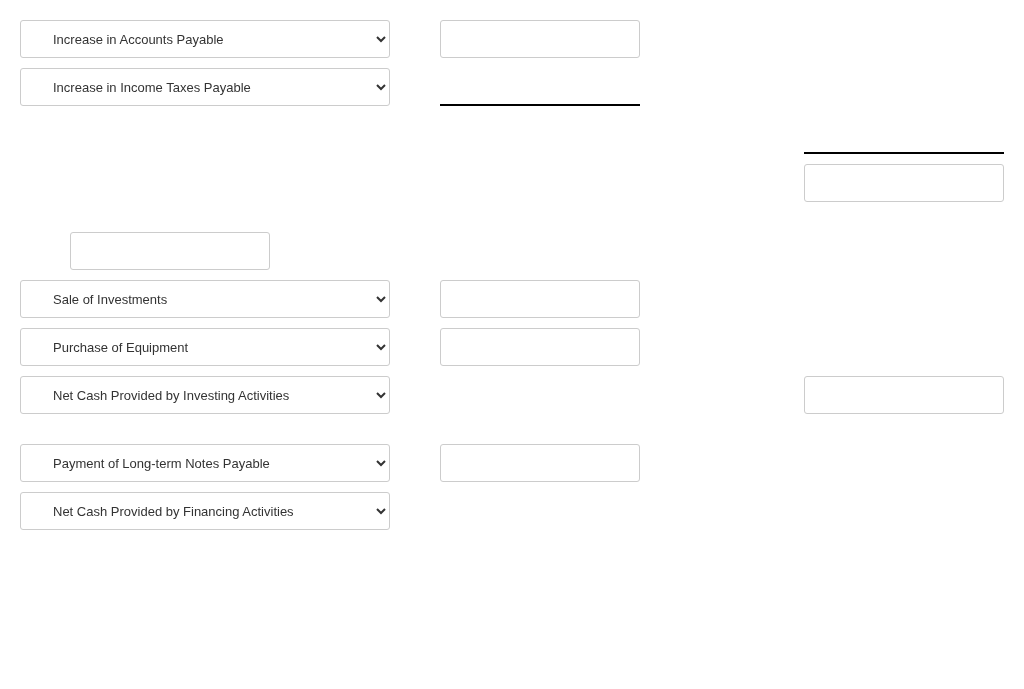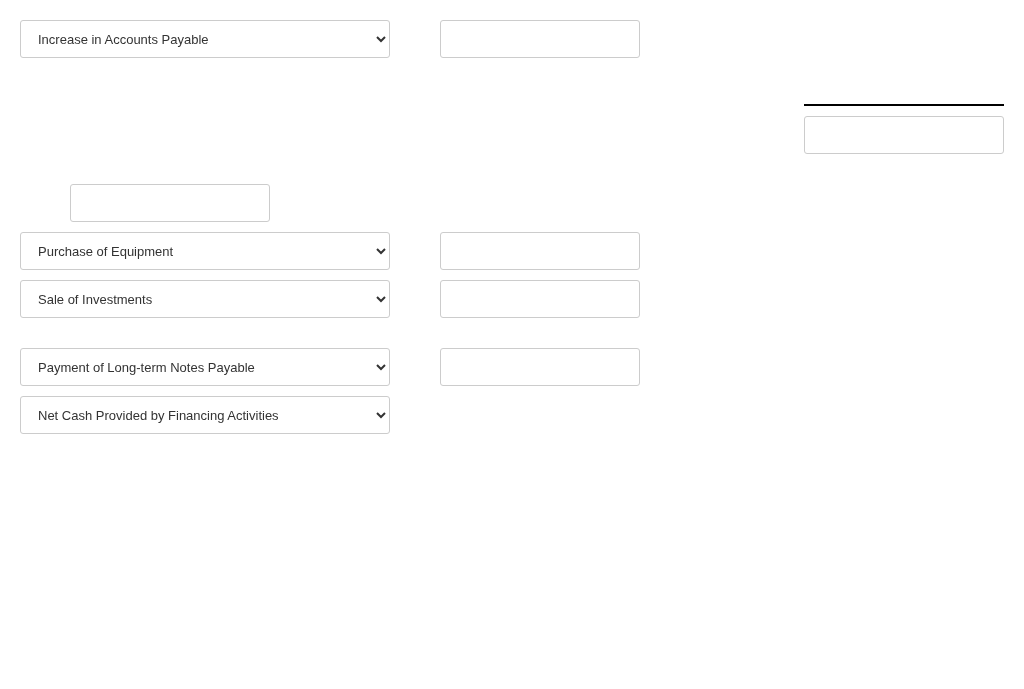--- a/index.html
+++ b/index.html
@@ -21,21 +21,21 @@
       min-height: 689px;
       padding: 20px 20px;
       position: relative;
     }
 
     select {
       appearance: auto;
       border: 1px solid #ccc;
       border-radius: 3px;
       background-color: #fff;
-      padding: 6px 13px;
+      padding: 6px 28px;
       font-size: 13px;
       color: #333;
       cursor: pointer;
       width: 370px;
       height: 38px;
     }
 
     input[type="text"] {
       border: 1px solid #ccc;
       border-radius: 3px;
@@ -125,53 +125,67 @@
 <div class="page-container">
 
   <div class="form-row">
     <select>
       <option>Increase in Accounts Payable</option>
       <option>Decrease in Accounts Payable</option>
     </select>
     <input type="text" class="mid-input" value="" style="">
   </div>
 
+  <div class="form-row">
+    <select>
+      <option>Increase in Income Taxes Payable</option>
+      <option>Decrease in Income Taxes Payable</option>
+    </select>
+    <input type="text" class="mid-input-underline" value="" style="">
+  </div>
 
   <div class="subtotal-only-row subtotal-only-row-underline">
     <input type="text" value="" style="">
   </div>
 
   <div class="form-row">
     <input type="text" class="far-right-input" value="" style="">
   </div>
 
   <div style="height:20px;"></div>
 
 
   <div class="form-row">
     <input type="text" class="mid-input" value="" style="">
   </div>
 
   <div class="form-row">
     <select>
+      <option>Sale of Investments</option>
+      <option>Purchase of Investments</option>
+    </select>
+    <input type="text" class="mid-input" value="" style="">
+  </div>
+
+  <div class="form-row">
+    <select>
       <option>Purchase of Equipment</option>
       <option>Sale of Equipment</option>
     </select>
     <input type="text" class="mid-input" value="" style="">
   </div>
 
-  <div class="form-row">
-    <select>
-      <option>Sale of Investments</option>
-      <option>Purchase of Investments</option>
-    </select>
-    <input type="text" class="mid-input" value="" style="">
-  </div>
-
-
+
+  <div class="form-row">
+    <select>
+      <option>Net Cash Provided by Investing Activities</option>
+      <option>Net Cash Used by Investing Activities</option>
+    </select>
+    <input type="text" class="far-right-input" value="" style="">
+  </div>
 
   <div style="height:20px;"></div>
 
   <div class="form-row">
     <select>
       <option>Payment of Long-term Notes Payable</option>
       <option>Proceeds from Long-term Notes Payable</option>
     </select>
     <input type="text" class="mid-input" value="" style="">
   </div>

